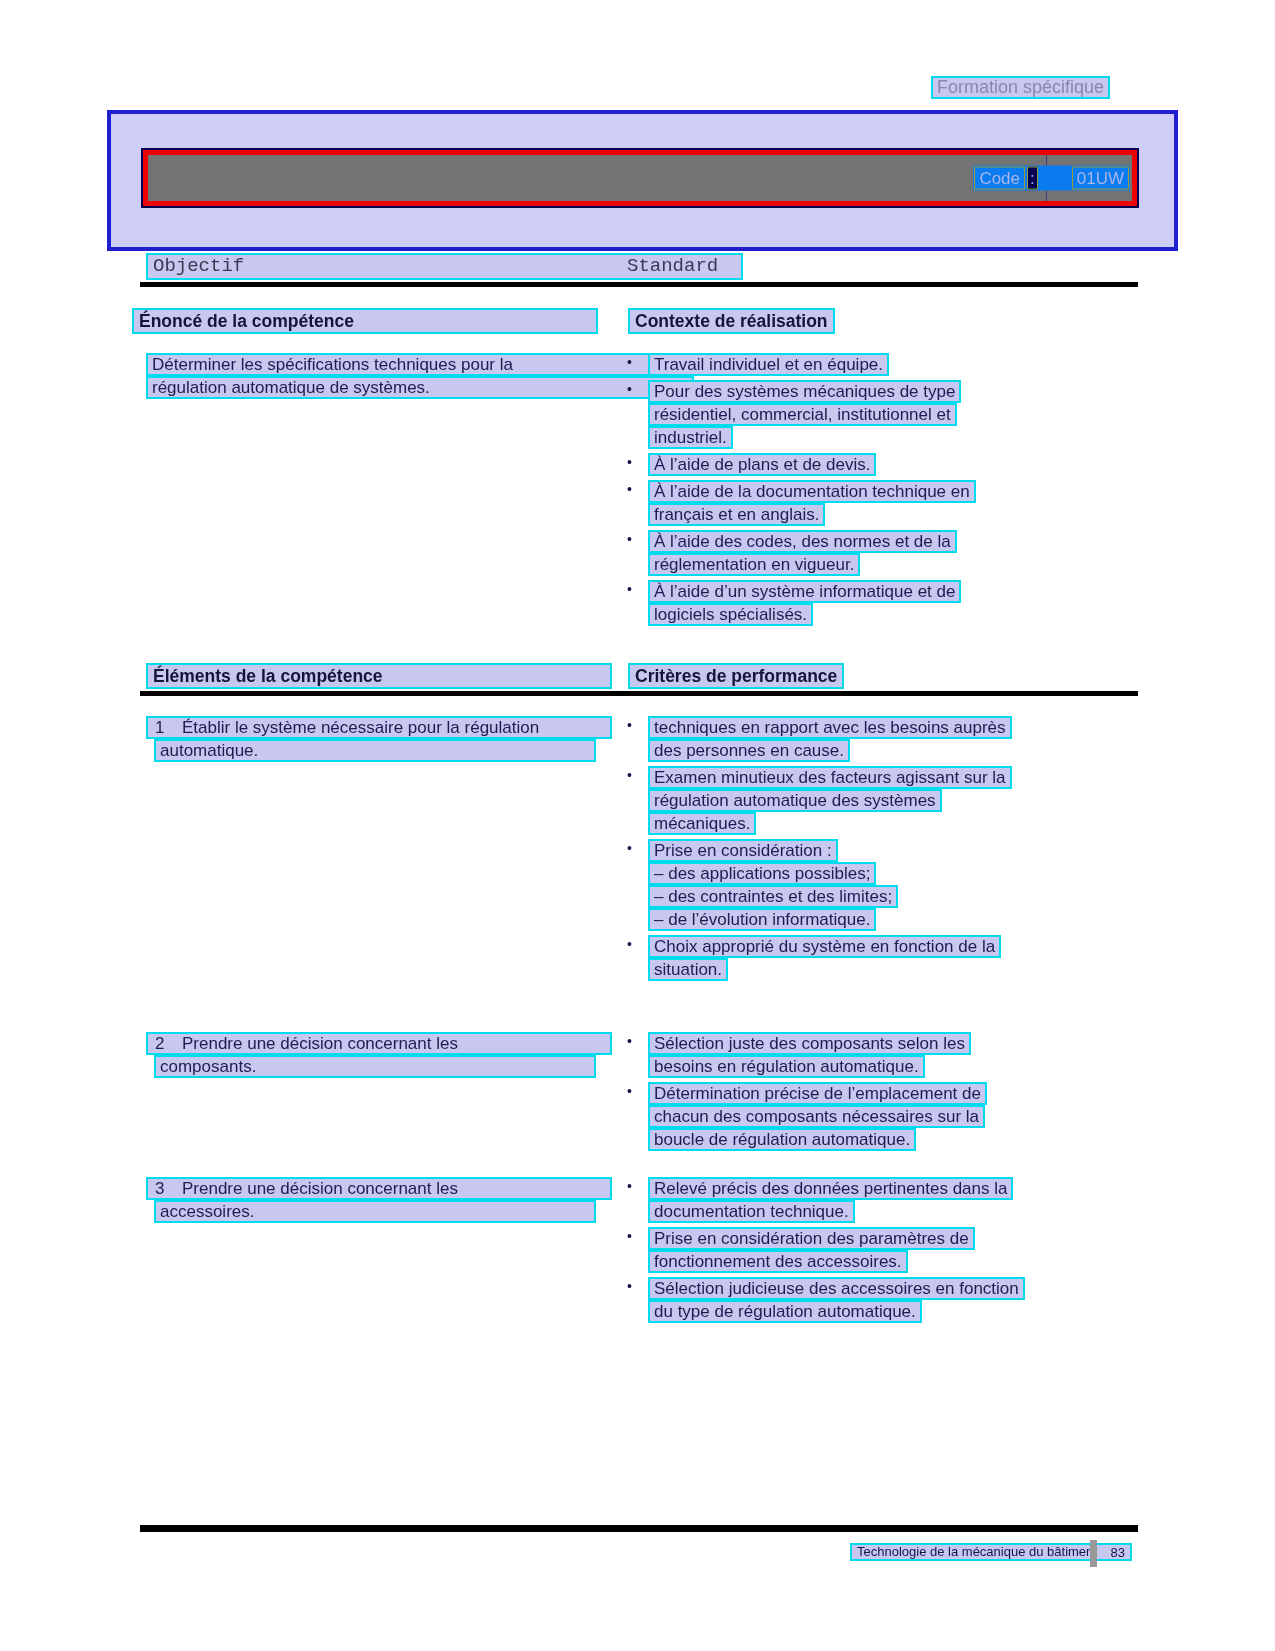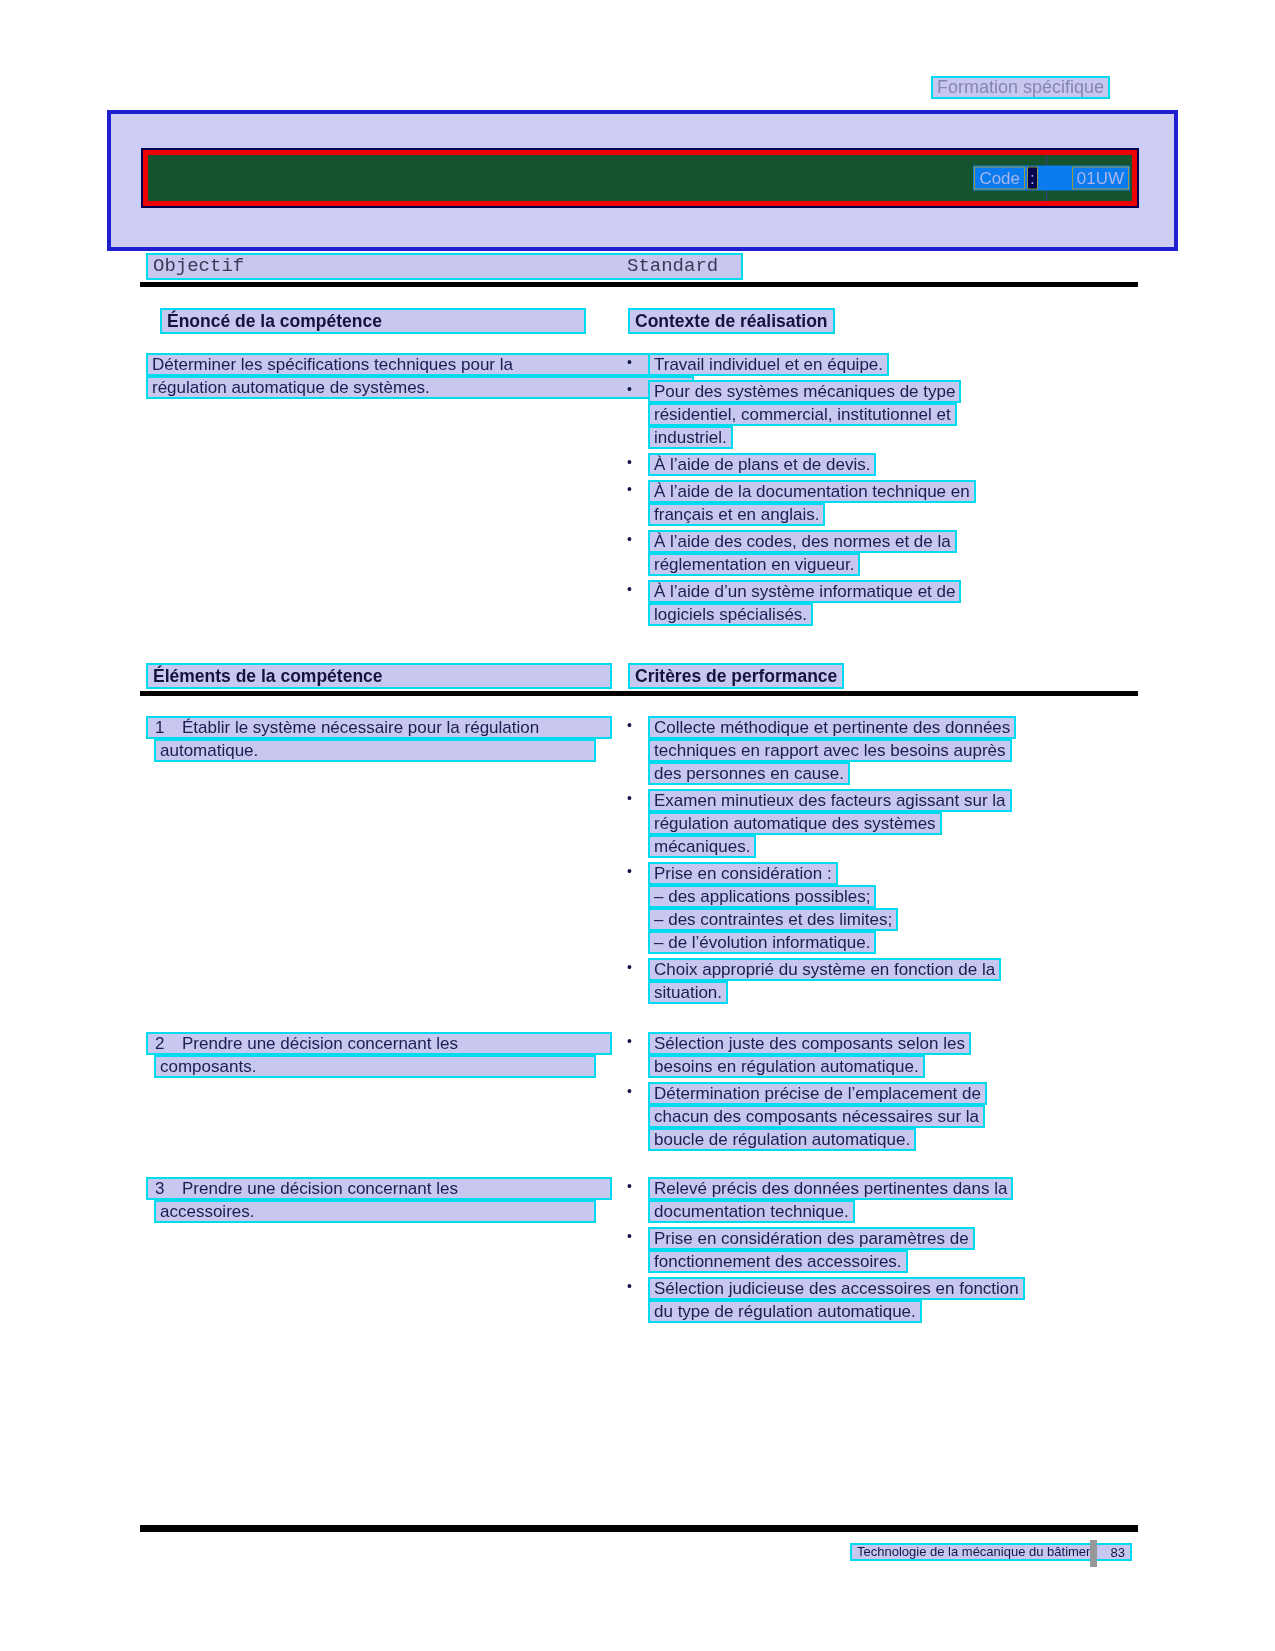--- a/index.html
+++ b/index.html
@@ -17,21 +17,21 @@
   .rule{position:absolute;background:#000000;}
   
   .bullets .item{position:relative;padding-left:28px;margin:0 0 4px 0;}
   .bullets .dot{position:absolute;left:7px;top:1px;font-size:14px;color:#15154a;}
   
   .numline{display:flex;}
   .numline .num{flex:0 0 27px;padding-left:3px;}
   
   .header-panel{left:107px;top:110px;width:1071px;height:141px;background:#cdcdf5;
                 border:4px solid #1f1fd0;box-sizing:border-box;}
-  .header-title-box{left:32px;top:36px;width:994px;height:56px;background:#14532d;
+  .header-title-box{left:32px;top:36px;width:994px;height:56px;background:#737373;
                     border:5px solid #ee0000;box-shadow:0 0 0 2px #000050;box-sizing:border-box;}
   .cell-divider{position:absolute;left:898px;top:0;width:1px;height:46px;background:#3c3c8a;}
   .code-row{position:absolute;right:2px;top:50%;transform:translateY(-50%);
             display:flex;align-items:center;background:#0a7cf0;padding:1px 1px;}
   .wordbox{border:1px solid #9a9a38;padding:0 4px;color:#aab4ea;font-size:17px;line-height:21px;}
   .colonbox{background:#000050;padding:0 2px;margin:0 2px;}
   .code-spacer{display:inline-block;width:32px;height:21px;}
   
   .objectif-row{left:146px;top:253px;width:597px;height:27px;
                 font-family:"Liberation Mono",monospace;font-size:19px;line-height:22px;
@@ -62,21 +62,21 @@
       </div>
     </div>
   </div>
 
   <div class="abs hl objectif-row">
     <span>Objectif</span>
     <span class="standard">Standard</span>
   </div>
   <div class="rule" style="left:140px;top:282px;width:998px;height:5px;"></div>
 
-  <div class="abs" style="left:160px;top:308px;width:426px;">
+  <div class="abs" style="left:132px;top:308px;width:466px;">
     <div class="hl col-head">Énoncé de la compétence</div>
   </div>
   <div class="abs" style="left:620px;top:308px;">
     <div class="hl col-head fit">Contexte de réalisation</div>
   </div>
 
   <div class="abs" style="left:146px;top:353px;width:548px;">
     <span class="line full">Déterminer les spécifications techniques pour la</span>
     <span class="line full">régulation automatique de systèmes.</span>
   </div>
@@ -124,21 +124,20 @@
   <div class="abs" style="left:146px;top:716px;width:466px;">
     <span class="line full numline">
       <span class="num">1</span>
       <span>Établir le système nécessaire pour la régulation</span>
     </span>
     <span class="line indent">automatique.</span>
   </div>
   <div class="abs bullets" style="left:620px;top:716px;width:470px;">
     <div class="item">
       <span class="dot">•</span>
-      <span class="line">Collecte méthodique et pertinente des données</span>
       <span class="line">techniques en rapport avec les besoins auprès</span>
       <span class="line">des personnes en cause.</span>
     </div>
     <div class="item">
       <span class="dot">•</span>
       <span class="line">Examen minutieux des facteurs agissant sur la</span>
       <span class="line">régulation automatique des systèmes</span>
       <span class="line">mécaniques.</span>
     </div>
     <div class="item">

